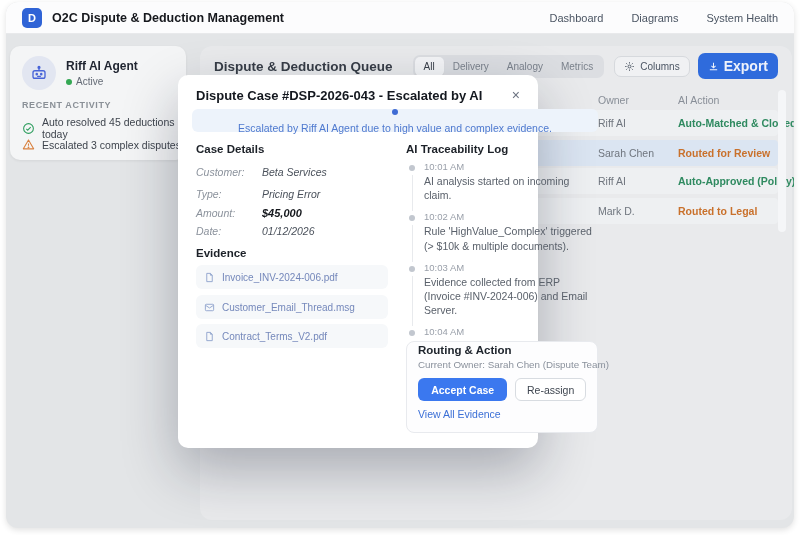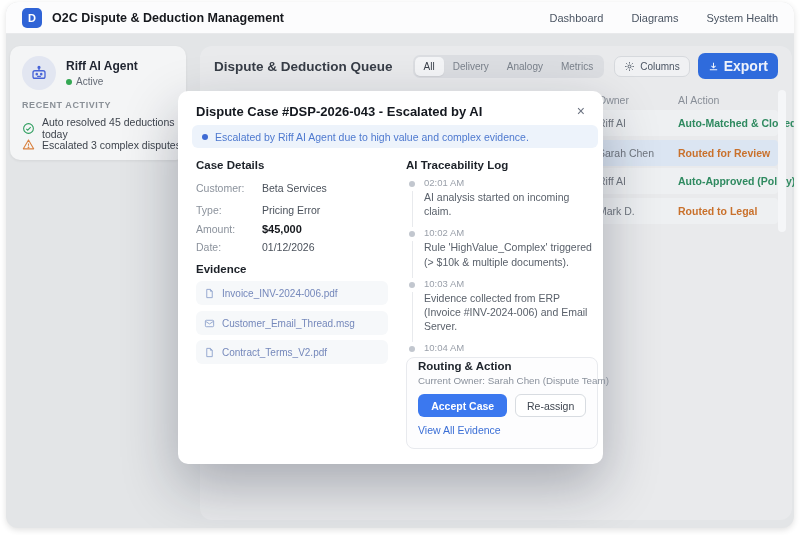--- a/index.html
+++ b/index.html
@@ -38,30 +38,30 @@
   .tbl-header { position:absolute; top:48px; font-size:10.5px; color:#888e97; }
   .th-owner { left:398px; } .th-action { left:478px; }
   .tbl-row { position:absolute; left:12px; width:566px; height:26px; background:#eef0f2; border-radius:4px; }
   .tbl-row.hl { background:#dbe5f2; }
   .row-owner { position:absolute; left:386px; top:7px; font-size:10.5px; color:#6f757e; white-space:nowrap; }
   .row-action { position:absolute; left:466px; top:7px; font-size:10.5px; font-weight:bold; white-space:nowrap; }
   .row-action.positive { color:#2f8a60; } .row-action.warning { color:#c9712c; }
   .scroll-track { position:absolute; left:578px; top:44px; width:8px; height:142px; background:#f5f6f8; border-radius:4px; }
 
   
-  .modal { position:absolute; left:172px; top:89px; width:425px; height:373px; background:#ffffff; border-radius:10px; box-shadow:0 22px 55px rgba(15,23,42,.30); z-index:10; }
+  .modal { position:absolute; left:172px; top:73px; width:360px; height:373px; background:#ffffff; border-radius:10px; box-shadow:0 22px 55px rgba(15,23,42,.30); z-index:10; }
   .modal-title { position:absolute; left:18px; top:13px; font-size:13px; font-weight:bold; color:#14181f; }
   .modal-close { position:absolute; right:14px; top:10px; font-size:14px; color:#6b7280; cursor:pointer; padding:2px 4px; }
-  .banner { position:absolute; left:14px; top:34px; width:406px; height:23px; background:#edf3fb; border-radius:6px; display:flex; align-items:center; gap:7px; padding:0 10px; }
+  .banner { position:absolute; left:14px; top:34px; width:406px; height:23px; background:#edf3fb; border-radius:6px; display:flex; align-items:center; gap:7px; padding:0 10px;flex-direction:column; }
   .banner-dot { width:6px; height:6px; border-radius:50%; background:#3f6bd4; flex:0 0 auto; }
   .banner-text { font-size:10.5px; color:#4e79cf; }
 
   .sec-heading { font-size:11.5px; font-weight:bold; color:#1c2128; }
   .col-left { position:absolute; left:18px; top:68px; width:192px; }
-  .field { position:absolute; left:0; width:192px; display:flex; }
+  .field { position:absolute; left:0; width:192px; display:flex;font-style:italic; }
   .field .lab { width:66px; font-size:10.5px; color:#8b929c; }
   .field .val { font-size:10.5px; color:#4a515b; }
   .field .val.bold { font-weight:bold; color:#15181d; font-size:11px; }
   .ev-heading { position:absolute; left:0; top:104px; }
   .ev-row { position:absolute; left:0; width:192px; height:24px; background:#f6f8fa; border-radius:6px; display:flex; align-items:center; gap:7px; padding:0 8px; cursor:pointer; }
   .ev-row .fname { font-size:10px; color:#7588bb; white-space:nowrap; }
   .ev-icon { color:#8fa3cd; display:flex; }
 
   .col-right { position:absolute; left:228px; top:68px; width:192px; }
   .log-list { position:absolute; left:0; top:18px; width:192px; }
@@ -241,21 +241,21 @@
           </svg>
         </span>
         <span class="fname">Contract_Terms_V2.pdf</span>
       </div>
     </div>
 
     <div class="col-right">
       <div class="sec-heading">AI Traceability Log</div>
       <div class="log-list">
         <div class="log-entry">
-          <div class="log-time">02:01 AM</div>
+          <div class="log-time">10:01 AM</div>
           <div class="log-text">AI analysis started on incoming claim.</div>
         </div>
         <div class="log-entry">
           <div class="log-time">10:02 AM</div>
           <div class="log-text">Rule 'HighValue_Complex' triggered (&gt; $10k &amp; multiple documents).</div>
         </div>
         <div class="log-entry">
           <div class="log-time">10:03 AM</div>
           <div class="log-text">Evidence collected from ERP (Invoice #INV-2024-006) and Email Server.</div>
         </div>

